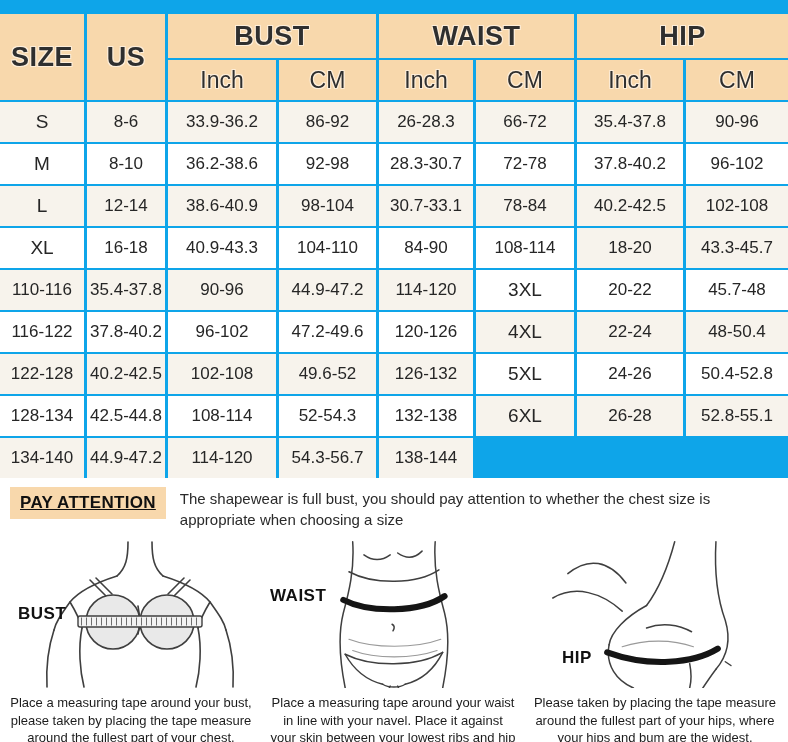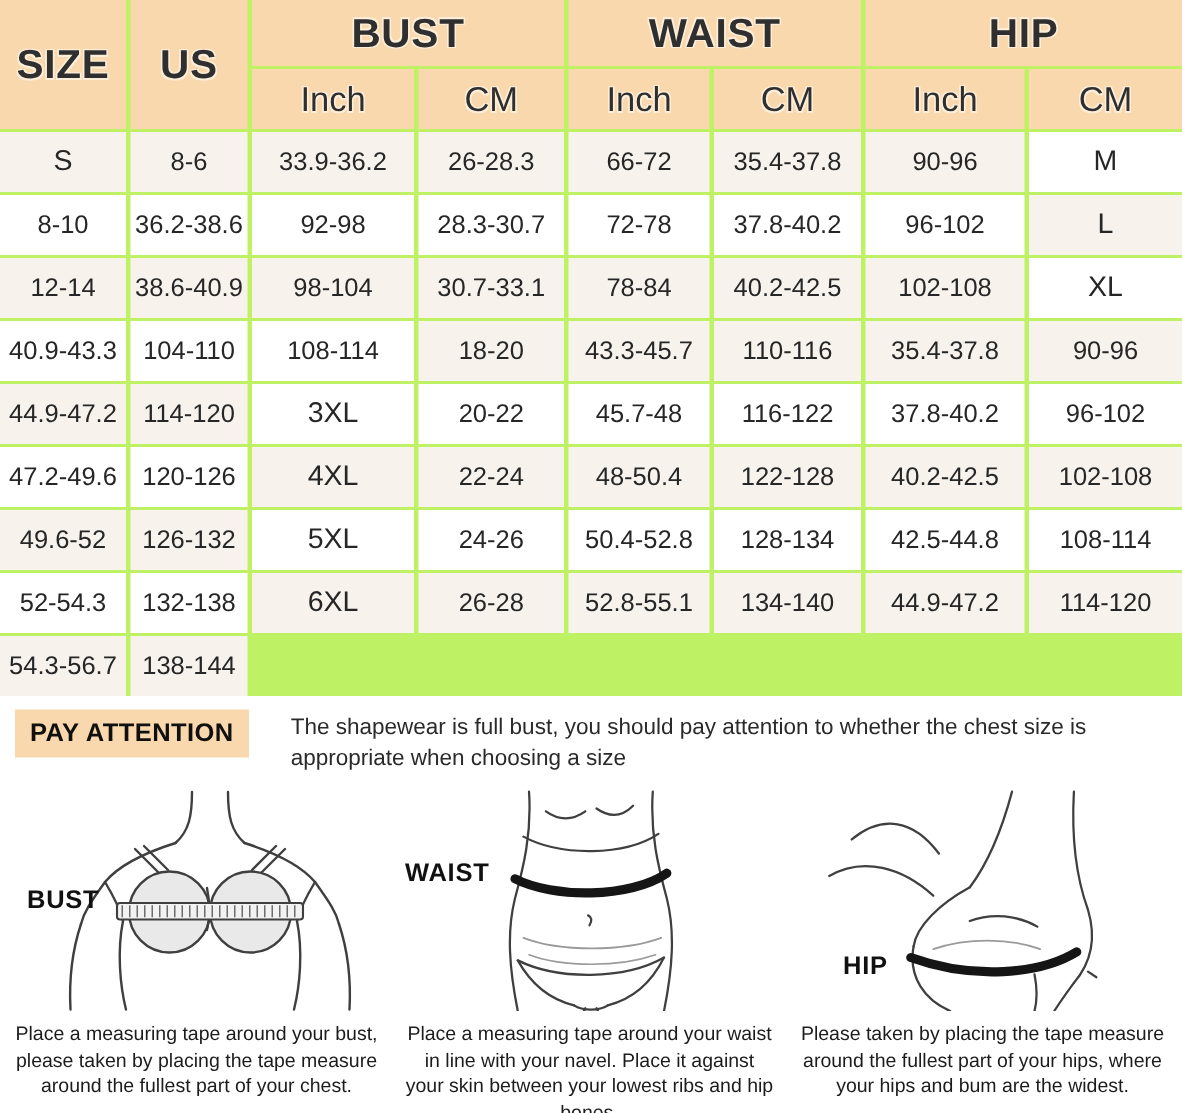--- a/index.html
+++ b/index.html
@@ -6,21 +6,21 @@
   body{font-family:"Liberation Sans",sans-serif;}
   .page{width:788px;height:742px;background:#fff;overflow:hidden;position:relative;}
 
   
   .size-table{
     display:grid;
     grid-template-columns:84px 78px 108px 97px 94px 98px 106px 102px;
     grid-template-rows:44px 40px;
     grid-auto-rows:40px;
     column-gap:3px;row-gap:2px;
-    padding-top:0;background:#bef264;
+    padding-top:14px;background:#0ea5e9;
   }
   .hcell{
     background:#f8d8ac;color:#2f2f2f;
     display:flex;align-items:center;justify-content:center;
     font-weight:bold;
     text-shadow:-1px -1px 0 #fdeeda,1px -1px 0 #fdeeda,-1px 1px 0 #fdeeda,1px 1px 0 #fdeeda;
   }
   .hbig{font-size:27px;letter-spacing:.5px;}
   .hsub{font-size:23px;font-weight:normal;}
   .span2r{grid-row:1 / span 2;}
@@ -32,23 +32,23 @@
     display:flex;align-items:center;justify-content:center;
     white-space:nowrap;
   }
   .cell.alt{background:#f7f3ec;}
   .cell.size-col{font-size:19px;}
 
   
   .note{display:flex;align-items:flex-start;gap:14px;margin:9px 0 0 10px;}
   .attn-label{
     background:#f8d8ac;color:#101010;font-weight:bold;font-size:17px;
-    padding:6px 10px;white-space:nowrap;letter-spacing:.3px;
-  }
-  .note-text{font-size:15px;color:#2a2a2a;line-height:1.4;width:628px;padding-top:1px;margin-left:14px;}
+    padding:6px 10px;white-space:nowrap;letter-spacing:.3px;text-decoration:underline;
+  }
+  .note-text{font-size:15px;color:#2a2a2a;line-height:1.4;width:628px;padding-top:1px;}
 
   
   .figures{display:flex;margin-top:8px;}
   .fig{width:262px;display:flex;flex-direction:column;}
   .fig-art{position:relative;height:150px;}
   .fig-art svg{width:100%;height:100%;display:block;}
   .fig-label{position:absolute;font-weight:bold;font-size:17px;color:#111;letter-spacing:.5px;}
   .lbl-bust{left:18px;top:66px;}
   .lbl-waist{left:8px;top:48px;}
   .lbl-hip{left:38px;top:110px;}
@@ -73,20 +73,21 @@
     <div class="hcell hsub">Inch</div>
     <div class="hcell hsub">CM</div>
     <div class="hcell hsub">Inch</div>
     <div class="hcell hsub">CM</div>
     <div class="hcell hsub">Inch</div>
     <div class="hcell hsub">CM</div>
 
   <div class="cell alt size-col">S</div>
       <div class="cell alt">8-6</div>
       <div class="cell alt">33.9-36.2</div>
+      <div class="cell alt">86-92</div>
       <div class="cell alt">26-28.3</div>
       <div class="cell alt">66-72</div>
       <div class="cell alt">35.4-37.8</div>
       <div class="cell alt">90-96</div>
       <div class="cell size-col">M</div>
       <div class="cell">8-10</div>
       <div class="cell">36.2-38.6</div>
       <div class="cell">92-98</div>
       <div class="cell">28.3-30.7</div>
       <div class="cell">72-78</div>
@@ -94,22 +95,24 @@
       <div class="cell">96-102</div>
       <div class="cell alt size-col">L</div>
       <div class="cell alt">12-14</div>
       <div class="cell alt">38.6-40.9</div>
       <div class="cell alt">98-104</div>
       <div class="cell alt">30.7-33.1</div>
       <div class="cell alt">78-84</div>
       <div class="cell alt">40.2-42.5</div>
       <div class="cell alt">102-108</div>
       <div class="cell size-col">XL</div>
+      <div class="cell">16-18</div>
       <div class="cell">40.9-43.3</div>
       <div class="cell">104-110</div>
+      <div class="cell">84-90</div>
       <div class="cell">108-114</div>
       <div class="cell alt">18-20</div>
       <div class="cell alt">43.3-45.7</div>
       <div class="cell alt">110-116</div>
       <div class="cell alt">35.4-37.8</div>
       <div class="cell alt">90-96</div>
       <div class="cell alt">44.9-47.2</div>
       <div class="cell alt">114-120</div>
       <div class="cell size-col">3XL</div>
       <div class="cell">20-22</div>

